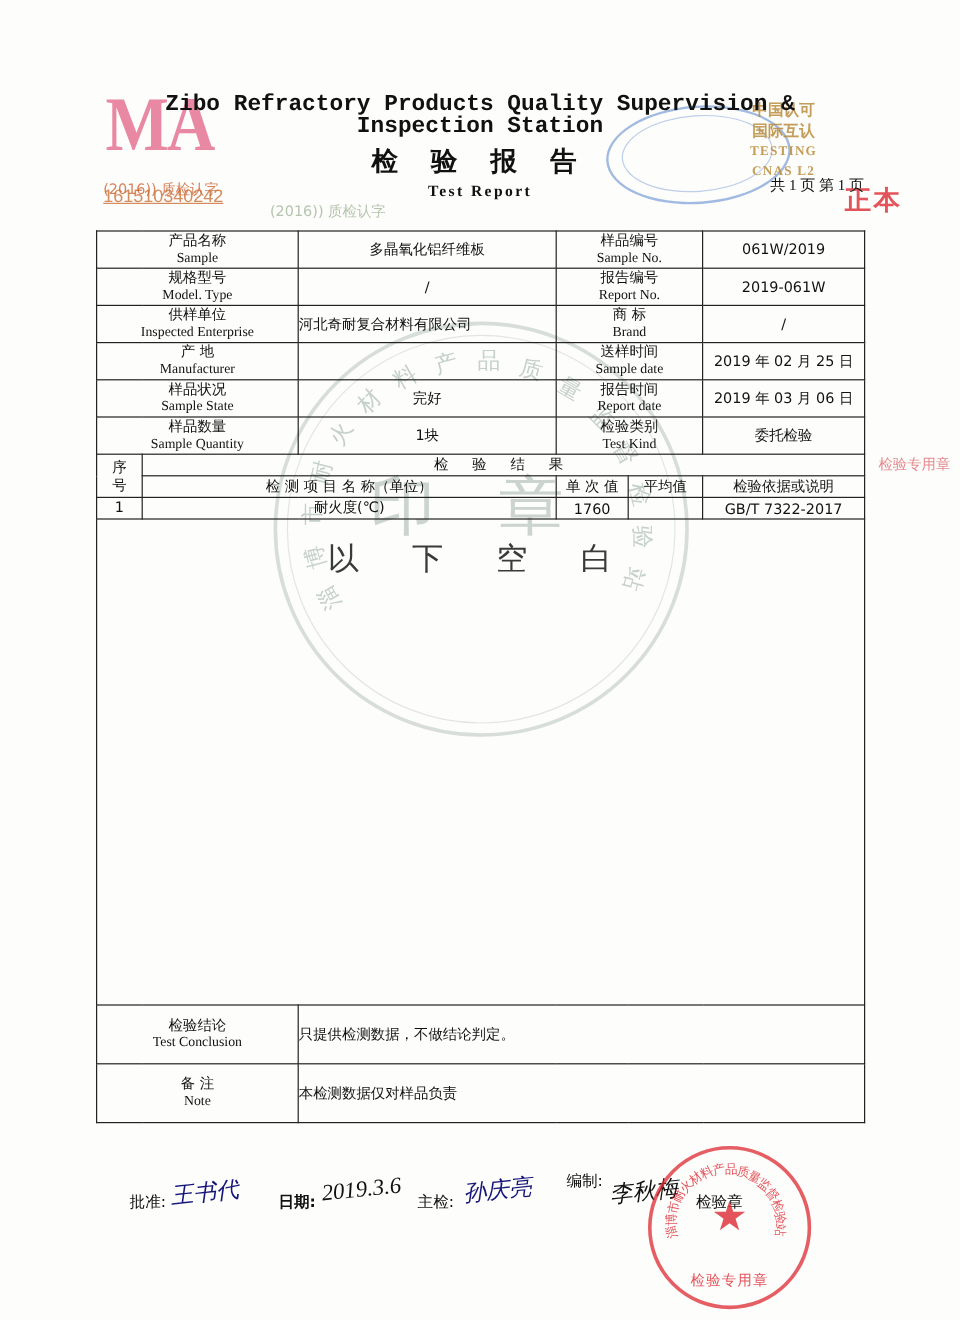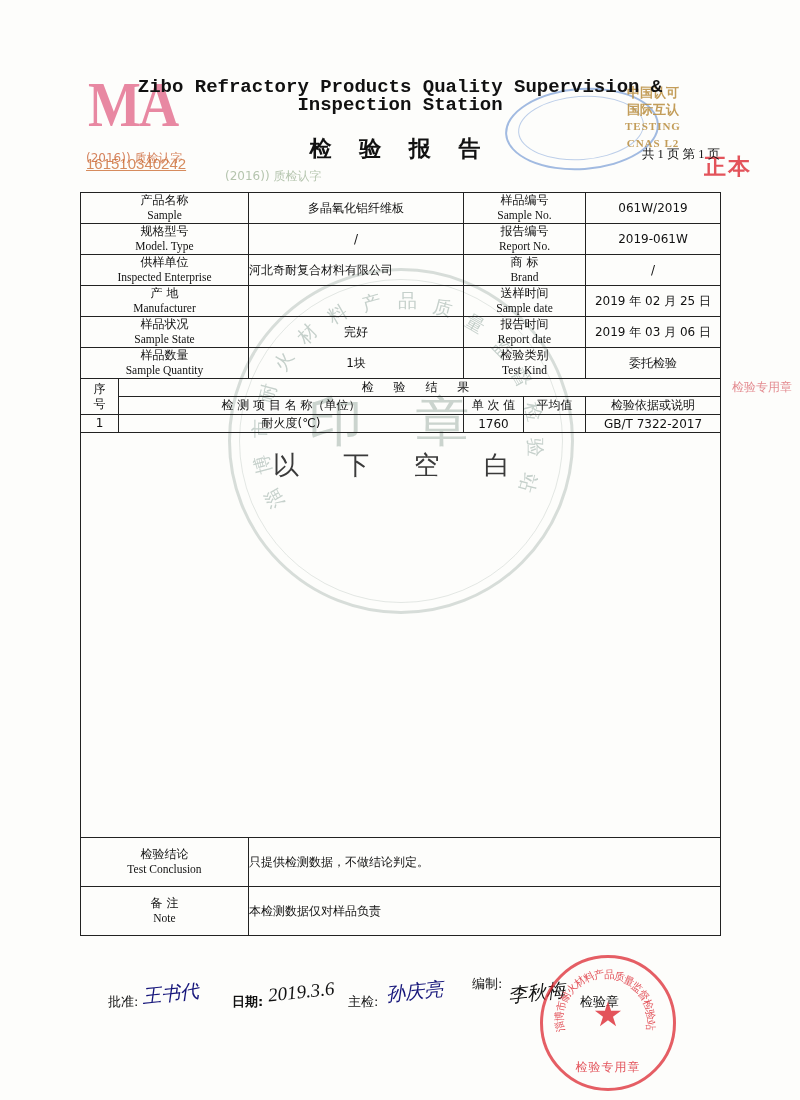--- a/index.html
+++ b/index.html
@@ -42,21 +42,21 @@
   .hdr-en {
     font-size: 19px;
     font-weight: bold;
     line-height: 18px;
     font-family: Liberation Mono, monospace;
   }
   .title-cn {
     font-size: 22px;
     font-weight: bold;
     letter-spacing: 10px;
-    margin-top: 20px;
+    margin-top: 6px;
     font-family: "DejaVu Sans", sans-serif;
   }
   .title-en {
     font-size: 13px;
     font-weight: bold;
     letter-spacing: 2px;
     margin-top: 1px;
   }
   .pageno {
     position: absolute;
@@ -416,20 +416,21 @@
       <span style="transform: rotate(75deg) translate(0px, -150px) rotate(0deg); font-size: 19px;">检</span>
       <span style="transform: rotate(90deg) translate(0px, -150px) rotate(0deg); font-size: 19px;">验</span>
       <span style="transform: rotate(105deg) translate(0px, -150px) rotate(0deg); font-size: 19px;">站</span>
     </div>
   <div class="seal-center-cn">印 章</div>
   <div class="side-seal">检验专用章</div>
 
   <div class="header">
     <div class="hdr-en">Zibo Refractory Products Quality Supervision  &amp;  Inspection Station</div>
     <div class="title-cn">检 验 报 告</div>
+    <div class="title-en">Test   Report</div>
     <div class="pageno">共 1 页 第 1 页</div>
   </div>
 
   <table class="report">
     <colgroup>
       <col style="width:38px">
       <col style="width:130px">
       <col style="width:215px">
       <col style="width:60px">
       <col style="width:62px">

